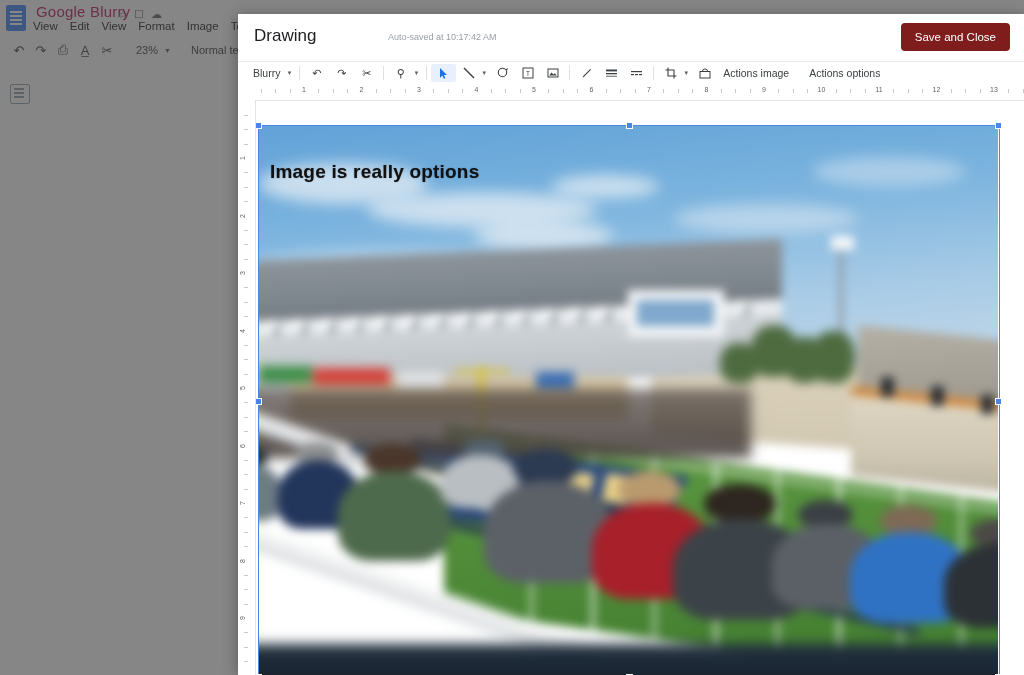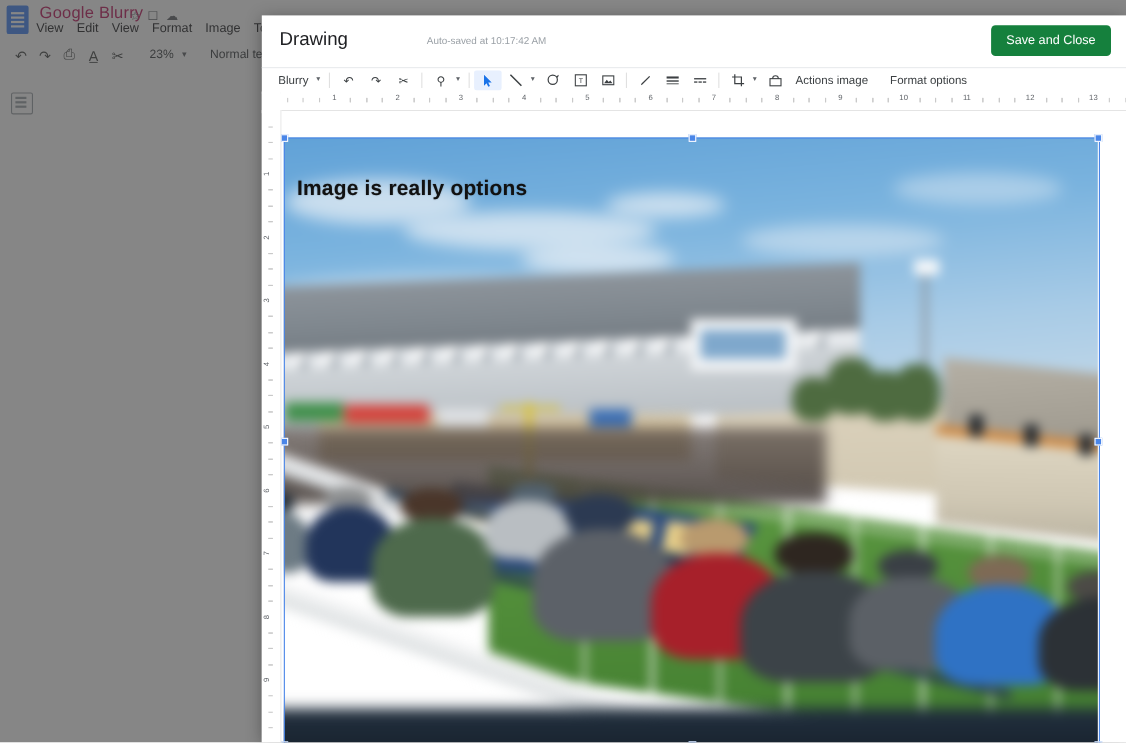--- a/index.html
+++ b/index.html
@@ -33,21 +33,21 @@
     background:#9aa0a6;box-shadow:0 4px 0 #9aa0a6,0 8px 0 #9aa0a6;}
   #docs-dim{position:absolute;inset:0;background:rgba(60,60,60,.62);}
 
   
   #dlg{position:absolute;left:238px;top:14px;width:786px;height:661px;
     background:#fff;box-shadow:0 2px 14px rgba(0,0,0,.35);}
   #dlg-head{position:relative;height:47px;border-bottom:1px solid #e8eaed;}
   #dlg-title{position:absolute;left:16px;top:12px;font-size:17px;color:#202124;}
   #dlg-autosave{position:absolute;left:150px;top:18px;font-size:9px;color:#9aa0a6;}
   #save-close{position:absolute;right:14px;top:9px;height:28px;padding:0 14px;
-    background:#15803d;color:#fff;border:none;border-radius:4px;font-size:11.5px;
+    background:#7f1d1d;color:#fff;border:none;border-radius:4px;font-size:11.5px;
     font-family:"Liberation Sans",sans-serif;cursor:pointer;font-weight:500;}
 
   #dlg-toolbar{position:relative;height:22px;border-bottom:1px solid #e8eaed;
     display:flex;align-items:center;padding-left:9px;gap:0;}
   .dt-item{height:18px;display:flex;align-items:center;justify-content:center;
     color:#3c4043;font-size:11px;cursor:pointer;padding:0 3px;}
   .dt-ico{width:19px;}
   .dt-sep{width:1px;height:14px;background:#e0e0e0;margin:0 4px;}
   .dt-caret{font-size:6px;color:#5f6368;padding:0 3px 0 0;}
   .dt-label{padding:0 6px;font-size:10.5px;color:#3c4043;white-space:nowrap;}
@@ -262,21 +262,21 @@
     </span>
     <span class="dt-caret">▼</span>
     <span class="dt-item dt-ico">
       <svg width="12" height="12" viewBox="0 0 12 12">
           <rect x="1" y="4.5" width="10" height="6.5" fill="none" stroke="#3c4043" stroke-width="1"></rect>
           <path d="M3.4 4.5 a2.6 2.6 0 0 1 5.2 0" fill="none" stroke="#3c4043" stroke-width="1"></path>
         </svg>
     </span>
     <span class="dt-item dt-label">Actions image</span>
     <span style="width:8px"></span>
-    <span class="dt-item dt-label">Format options</span>
+    <span class="dt-item dt-label">Actions options</span>
   </div>
 
   <div id="ruler-corner"></div>
   <div id="ruler-h">
       <span class="rh-num" style="left: 49px;">1</span>
       <span class="rh-tick" style="left: 63.375px;"></span>
       <span class="rh-tick" style="left: 77.75px;"></span>
       <span class="rh-tick" style="left: 92.125px;"></span>
       <span class="rh-tick" style="left: 34.625px;"></span>
       <span class="rh-tick" style="left: 20.25px;"></span>

